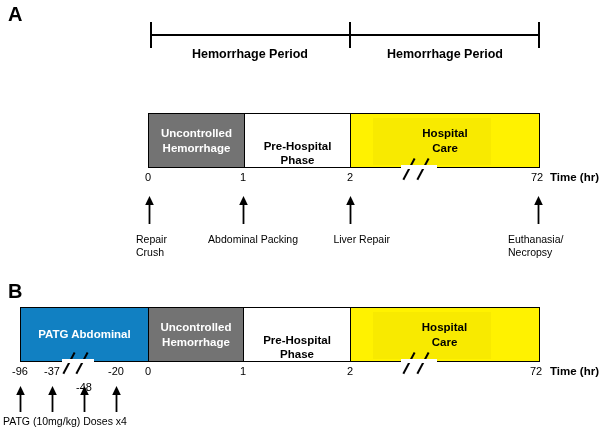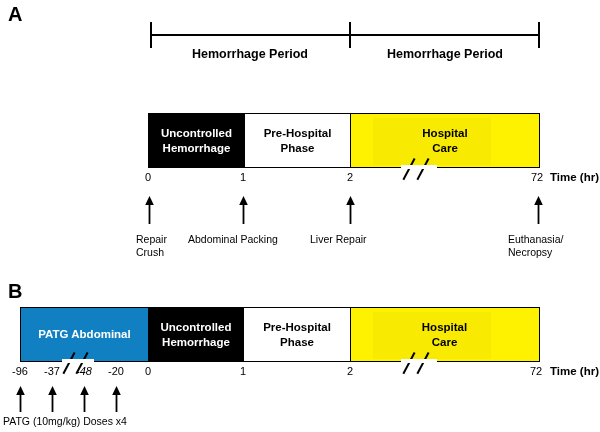--- a/index.html
+++ b/index.html
@@ -53,22 +53,22 @@
     align-items: center;
     justify-content: center;
     text-align: center;
     font-size: 11.5px;
     font-weight: bold;
     line-height: 1.22;
     white-space: pre-line;
     overflow: hidden;
   }
   .seg-blue   { background: #1180c2; color: #ffffff; }
-  .seg-red    { background: #000000; color: #ffffff; }
-  .seg-white  { background: #ffffff; color: #000000; }
+  .seg-red    { background: #737373; color: #ffffff; }
+  .seg-white  { background: #ffffff; color: #000000; align-items: flex-end; }
   .seg-yellow { background: #fff200; color: #000000; }
 
   
   .yellow-inner {
     position: absolute;
     background: #f2e400;
     opacity: .55;
     pointer-events: none;
   }
 
@@ -104,21 +104,21 @@
 
   
   .arrow {
     position: absolute;
     width: 11px;
   }
   .event-label {
     position: absolute;
     font-size: 10.5px;
     line-height: 1.25;
-    text-align: left;
+    text-align: right;
     white-space: pre-line;
   }
   .event-label.left {
     text-align: left;
   }
 </style>
 </head>
 <body>
 
 <div class="panel-letter abs" style="left:8px; top:4px;">A</div>
@@ -214,21 +214,21 @@
 <div class="slash-white abs" style="left:62px; top:359px; width:32px; height:4px;"></div>
 <div class="slash abs" style="left:68px; top:351px; height:24px;"></div>
 <div class="slash abs" style="left:81px; top:351px; height:24px;"></div>
 
 <div class="slash-white abs" style="left:401px; top:359px; width:36px; height:4px;"></div>
 <div class="slash abs" style="left:408px; top:351px; height:24px;"></div>
 <div class="slash abs" style="left:422px; top:351px; height:24px;"></div>
 
 <div class="tick-label" style="left:3px; top:365px; width:34px;">-96</div>
 <div class="tick-label" style="left:35px; top:365px; width:34px;">-37</div>
-<div class="tick-label" style="left:67px; top:365px; width:34px;font-style:italic;">-48</div>
+<div class="tick-label" style="left:67px; top:381px; width:34px;">-48</div>
 <div class="tick-label" style="left:99px; top:365px; width:34px;">-20</div>
 <div class="tick-label" style="left:131px; top:365px; width:34px;">0</div>
 <div class="tick-label" style="left:226px; top:365px; width:34px;">1</div>
 <div class="tick-label" style="left:333px; top:365px; width:34px;">2</div>
 <div class="tick-label" style="left:519px; top:365px; width:34px;">72</div>
 <div class="axis-title" style="left:550px; top:365px;">Time (hr)</div>
 
 <div class="arrow abs" style="left:15px; top:386px;">
   <svg width="11" height="26" viewBox="0 0 11 26" aria-hidden="true">
     <line x1="5.5" y1="26" x2="5.5" y2="7" stroke="#000" stroke-width="1.8"></line>

